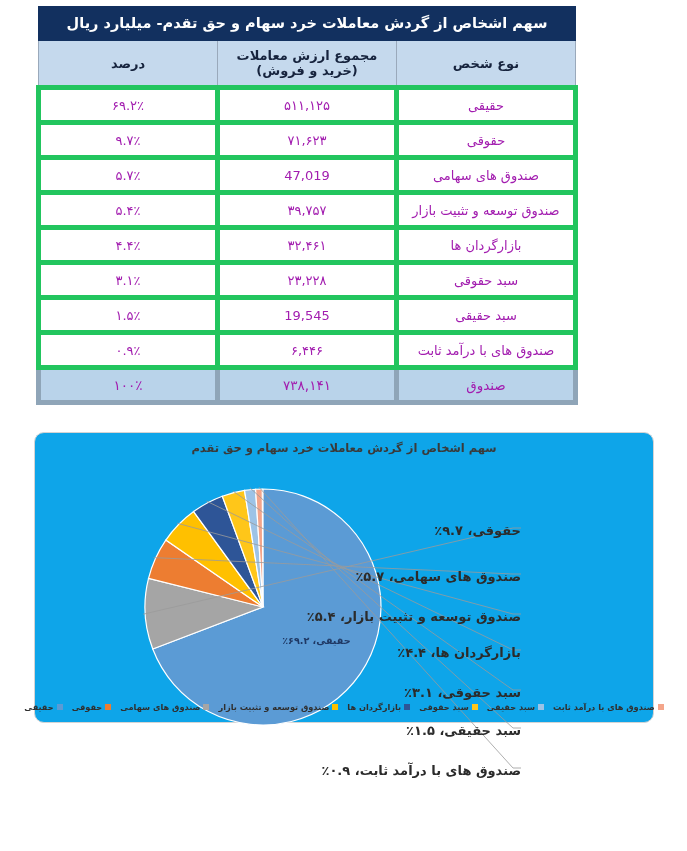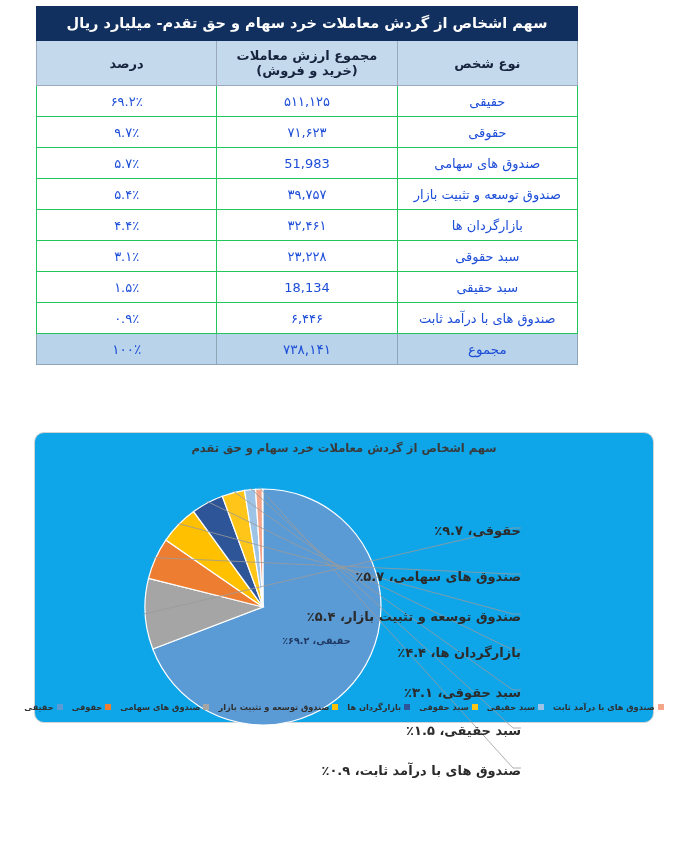--- a/index.html
+++ b/index.html
@@ -42,26 +42,26 @@
   table.data-table tr.head-row th {
     background: #c5d9ed;
     color: #16233d;
     font-size: 13px;
     font-weight: bold;
     text-align: center;
     padding: 7px 4px;
     border: 1px solid #9aa9bb;
   }
   table.data-table tbody td {
-    border: 1px solid #22c55e;
+    border: 5px solid #22c55e;
     font-size: 13px;
     text-align: center;
     padding: 6px 6px;
     background: #ffffff;
-    color: #1d4ed8;
+    color: #a21caf;
     height: 18px;
   }
   table.data-table tbody tr.total-row td {
     background: #b9d3ea;
     font-weight: normal;
     font-size: 13.5px;
     border-color: #8fa5b8;
   }
   .col-name  { width: 248px; }
   .col-value { width: 290px; }
@@ -168,50 +168,50 @@
         <td class="col-value">۵۱۱,۱۲۵</td>
         <td class="col-pct">۶۹.۲٪</td>
       </tr>
       <tr>
         <td class="col-name">حقوقی</td>
         <td class="col-value">۷۱,۶۲۳</td>
         <td class="col-pct">۹.۷٪</td>
       </tr>
       <tr>
         <td class="col-name">صندوق های سهامی</td>
-        <td class="col-value">51,983</td>
+        <td class="col-value">47,019</td>
         <td class="col-pct">۵.۷٪</td>
       </tr>
       <tr>
         <td class="col-name">صندوق توسعه و تثبیت بازار</td>
         <td class="col-value">۳۹,۷۵۷</td>
         <td class="col-pct">۵.۴٪</td>
       </tr>
       <tr>
         <td class="col-name">بازارگردان ها</td>
         <td class="col-value">۳۲,۴۶۱</td>
         <td class="col-pct">۴.۴٪</td>
       </tr>
       <tr>
         <td class="col-name">سبد حقوقی</td>
         <td class="col-value">۲۳,۲۲۸</td>
         <td class="col-pct">۳.۱٪</td>
       </tr>
       <tr>
         <td class="col-name">سبد حقیقی</td>
-        <td class="col-value">18,134</td>
+        <td class="col-value">19,545</td>
         <td class="col-pct">۱.۵٪</td>
       </tr>
       <tr>
         <td class="col-name">صندوق های با درآمد ثابت</td>
         <td class="col-value">۶,۴۴۶</td>
         <td class="col-pct">۰.۹٪</td>
       </tr>
       <tr class="total-row">
-        <td class="col-name">مجموع</td>
+        <td class="col-name">صندوق</td>
         <td class="col-value">۷۳۸,۱۴۱</td>
         <td class="col-pct">۱۰۰٪</td>
       </tr>
     </tbody>
   </table>
 </div>
 
 <div class="chart-card">
 
   <div class="chart-title">سهم اشخاص از گردش معاملات خرد سهام و حق تقدم</div>

